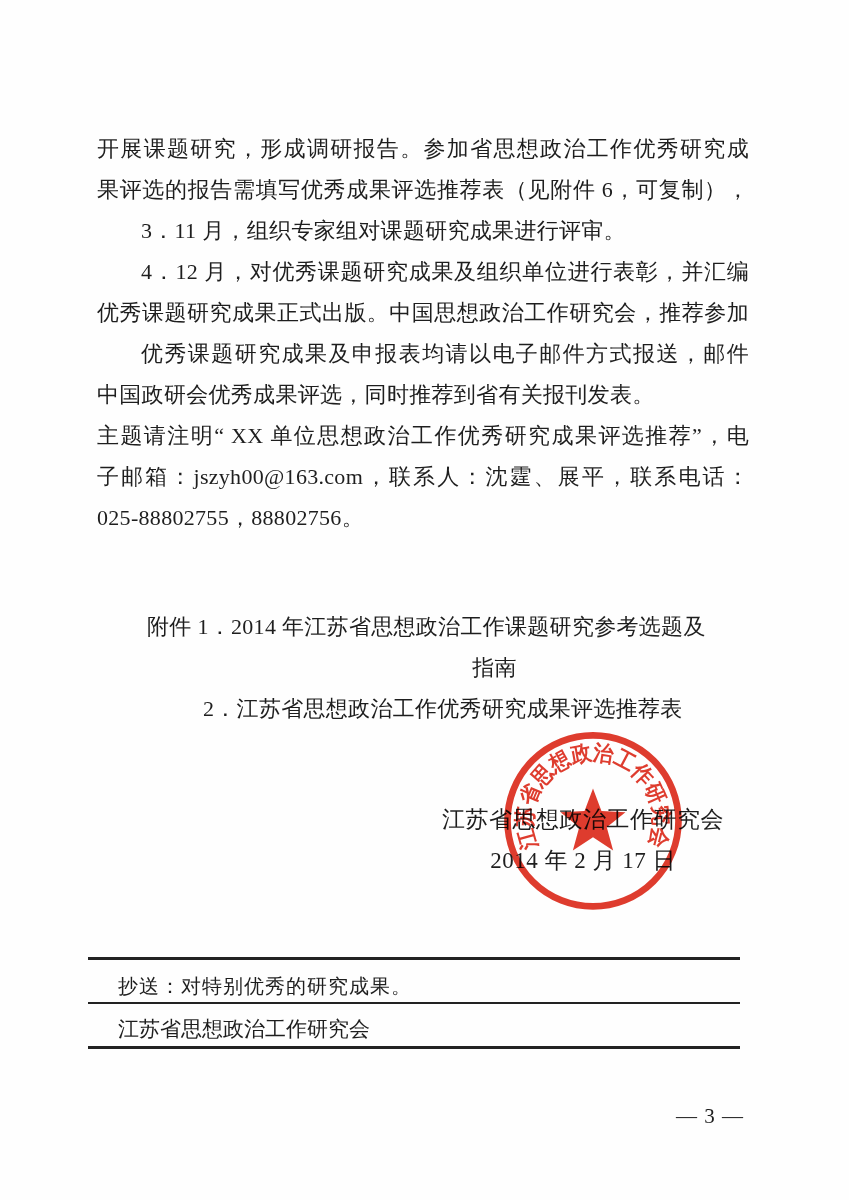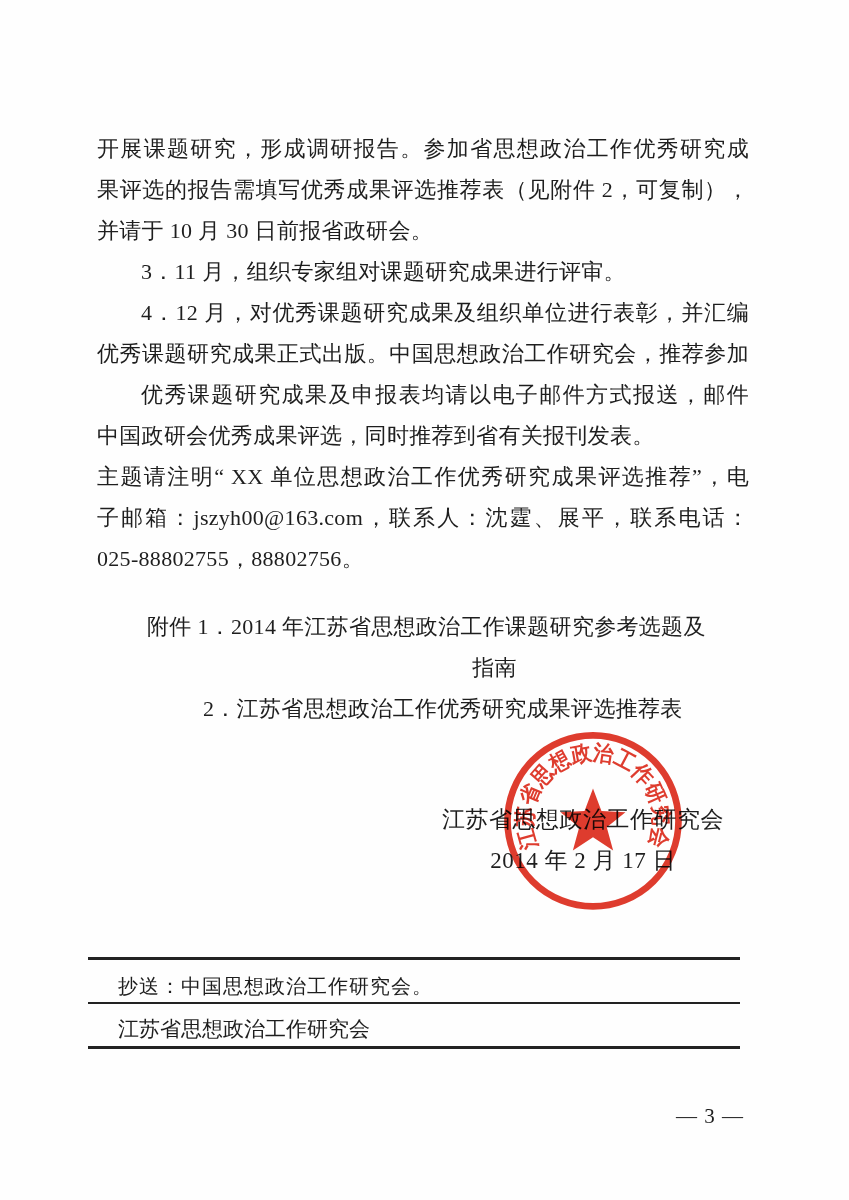--- a/index.html
+++ b/index.html
@@ -57,22 +57,21 @@
     font-size:21px;letter-spacing:1px;
   }
 </style>
 </head>
 <body>
 
 <div class="page" style="color: rgb(30, 30, 30); background: rgb(254, 254, 254);">
 
   <div class="body-block">
     <div class="bline fill">开展课题研究，形成调研报告。参加省思想政治工作优秀研究成</div>
-    <div class="bline fill">果评选的报告需填写优秀成果评选推荐表（见附件 2，可复制），</div>
-    <div class="bline">并请于 10 月 30 日前报省政研会。</div>
+    <div class="bline fill">果评选的报告需填写优秀成果评选推荐表（见附件 6，可复制），</div>
     <div class="bline ind">3．11 月，组织专家组对课题研究成果进行评审。</div>
     <div class="bline fill ind">4．12 月，对优秀课题研究成果及组织单位进行表彰，并汇编</div>
     <div class="bline fill">优秀课题研究成果正式出版。中国思想政治工作研究会，推荐参加</div>
     <div class="bline fill ind">优秀课题研究成果及申报表均请以电子邮件方式报送，邮件</div>
     <div class="bline">中国政研会优秀成果评选，同时推荐到省有关报刊发表。</div>
     <div class="bline fill">主题请注明“ XX 单位思想政治工作优秀研究成果评选推荐”，电</div>
     <div class="bline fill">子邮箱：jszyh00@163.com，联系人：沈霆、展平，联系电话：</div>
     <div class="bline">025-88802755，88802756。</div>
   </div>
 
@@ -95,21 +94,21 @@
       <defs>
         <path id="sealArc" d="M 42 129 A 64 64 0 1 1 158 129" fill="none"></path>
       </defs>
       <text font-size="23" font-weight="700" fill="currentColor" letter-spacing="0">
         <textPath href="#sealArc" startOffset="0" textLength="255" lengthAdjust="spacingAndGlyphs">江苏省思想政治工作研究会</textPath>
       </text>
     </svg>
   </div>
 
   <div class="rule rule-top"></div>
-  <div class="cc-line">抄送：中国思想政治工作研究会。</div>
+  <div class="cc-line">抄送：对特别优秀的研究成果。</div>
   <div class="rule rule-mid"></div>
   <div class="issuer-row">
     <span>江苏省思想政治工作研究会</span>
   </div>
   <div class="rule rule-bot"></div>
 
   <div class="page-num">— 3 —</div>
 
 </div>
 

